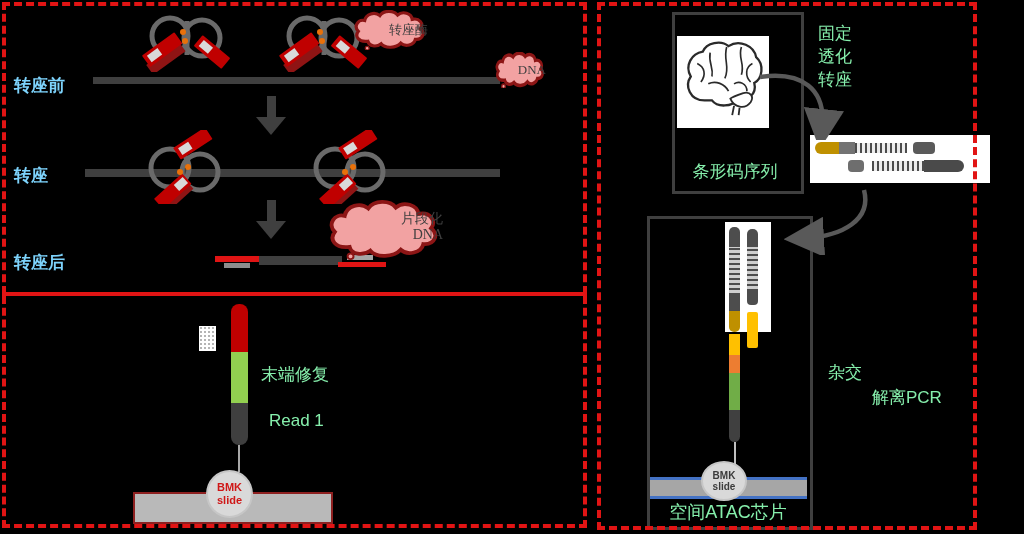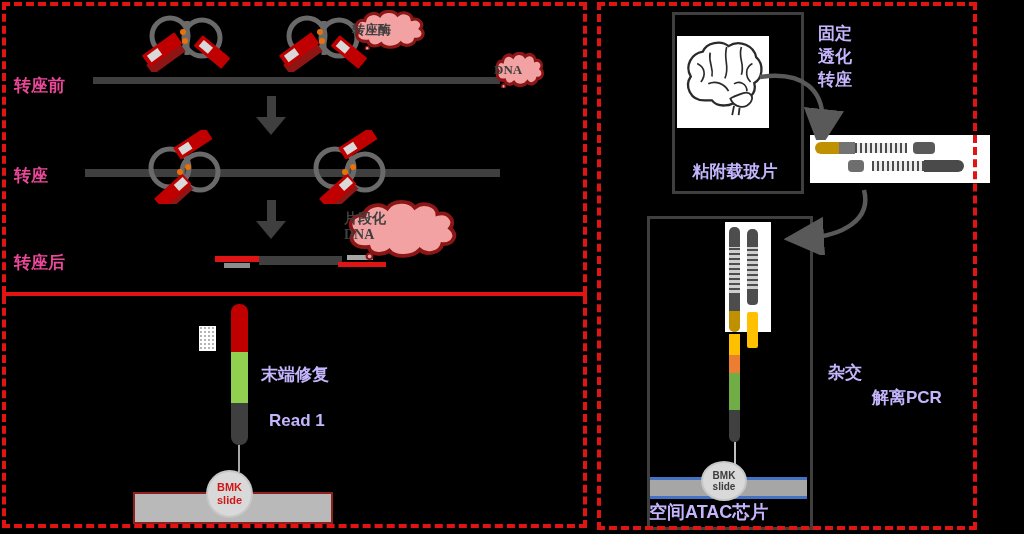--- a/index.html
+++ b/index.html
@@ -1,23 +1,23 @@
 <!DOCTYPE html>
 <html><head>
 <meta charset="utf-8">
 <style>
   html,body{margin:0;padding:0;background:#000;}
   #stage{position:relative;width:1024px;height:534px;background:#000;overflow:hidden;
          font-family:"Liberation Sans","DejaVu Sans",sans-serif;}
   .abs{position:absolute;}
   .panel{border:4px dashed #e11414;z-index:6;pointer-events:none;}
-  .rowlabel{color:#ec4899;font-weight:bold;font-size:17px;z-index:2;}
+  .rowlabel{color:#7dd3fc;font-weight:bold;font-size:17px;z-index:2;}
   .dnabar{background:#3f3f3f;z-index:1;}
-  .darklabel{color:#c4b5fd;font-weight:bold;font-size:17px;line-height:24px;z-index:3;}
-  .cloudtxt{color:#3f3f3f;font-weight:bold;text-align:left;width:100%;}
+  .darklabel{color:#86efac;font-weight:normal;font-size:17px;line-height:24px;z-index:3;}
+  .cloudtxt{color:#3f3f3f;font-weight:normal;text-align:right;width:100%;}
   .serif{font-family:"Liberation Serif","DejaVu Serif",serif;}
   .arrowshaft{background:#3f3f3f;width:9px;height:22px;z-index:2;}
   .arrowhead{width:0;height:0;border-left:15px solid transparent;border-right:15px solid transparent;
              border-top:18px solid #3f3f3f;z-index:2;}
   .vstripes{background:repeating-linear-gradient(0deg,#4d4d4d 0 2px,#cfcfcf 2px 5px);}
   .hstripes{background:repeating-linear-gradient(90deg,#4d4d4d 0 2px,#ededed 2px 5px);}
   .bmkcircle{background:#d9d9d9;border:2px solid #c6c6c6;border-radius:50%;z-index:4;
              display:flex;flex-direction:column;align-items:center;justify-content:center;
              font-weight:bold;line-height:1.15;}
   .seg{z-index:2;}
@@ -118,21 +118,21 @@
   </div>
 
   <div class="abs" style="left:494px;top:52px;width:52px;height:36px;z-index:3;">
     <svg width="52" height="36" viewBox="0 0 120 64" preserveAspectRatio="none">
       <path d="M25 50 C10 52 4 42 10 34 C2 26 10 14 20 17 C22 6 36 2 44 9 C50 0 66 0 72 8 C80 1 94 5 95 15 C106 12 114 22 108 30 C116 36 112 48 100 47 C98 56 84 60 77 53 C70 61 52 62 46 54 C38 60 27 58 25 50 Z" fill="#f2a2a2" stroke="#8c1515" stroke-width="6"></path>
       <circle cx="22" cy="61" r="4" fill="#f2a2a2" stroke="#8c1515" stroke-width="3"></circle>
     </svg>
     <div class="abs cloudtxt serif" style="top:10px;left:0;font-size:13px;">DNA</div>
   </div>
 
-  <div class="abs" style="left:344px;top:200px;width:118px;height:60px;z-index:3;">
+  <div class="abs" style="left:325px;top:200px;width:118px;height:60px;z-index:3;">
     <svg width="118" height="60" viewBox="0 0 120 64" preserveAspectRatio="none">
       <path d="M25 50 C10 52 4 42 10 34 C2 26 10 14 20 17 C22 6 36 2 44 9 C50 0 66 0 72 8 C80 1 94 5 95 15 C106 12 114 22 108 30 C116 36 112 48 100 47 C98 56 84 60 77 53 C70 61 52 62 46 54 C38 60 27 58 25 50 Z" fill="#f2a2a2" stroke="#8c1515" stroke-width="4"></path>
       <circle cx="26" cy="60" r="3" fill="#f2a2a2" stroke="#8c1515" stroke-width="2"></circle>
     </svg>
     <div class="abs cloudtxt" style="top:10px;left:0;font-size:14px;">片段化</div>
     <div class="abs cloudtxt serif" style="top:27px;left:0;font-size:14px;">DNA</div>
   </div>
 
   <div class="abs seg" style="left:215px;top:256px;width:45px;height:6px;background:#e01414;"></div>
   <div class="abs seg" style="left:224px;top:263px;width:26px;height:5px;background:#8c8c8c;"></div>
@@ -159,21 +159,21 @@
 
   <div class="abs" style="left:672px;top:12px;width:126px;height:176px;border:3px solid #3f3f3f;z-index:2;"></div>
   <div class="abs" style="left:677px;top:36px;width:92px;height:92px;background:#fff;z-index:3;">
     <svg width="92" height="92" viewBox="0 0 100 100">
       <path d="M30 70 C14 70 8 54 15 44 C8 32 16 19 28 17 C32 7 48 4 56 11 C68 3 84 11 86 23 C95 31 93 46 84 51 C87 63 77 71 66 69 C60 77 44 78 38 70 Z" fill="#fff" stroke="#2a2a2a" stroke-width="2.5"></path>
       <path d="M36 18 C34 30 40 34 38 44 M54 12 C50 26 58 34 52 46 M70 12 C66 24 74 30 70 42 M22 30 C30 34 32 42 26 50 M82 30 C74 34 74 44 80 50 M34 52 C42 48 52 52 56 60 M62 52 C68 48 76 52 76 60" fill="none" stroke="#2a2a2a" stroke-width="1.8"></path>
       <path d="M58 68 C62 78 74 80 80 72 C84 66 80 60 72 62 C66 64 60 66 58 68 Z" fill="#fff" stroke="#2a2a2a" stroke-width="2"></path>
       <path d="M62 76 L60 86 M68 78 L67 86" stroke="#2a2a2a" stroke-width="2" fill="none"></path>
     </svg>
   </div>
-  <div class="abs darklabel" style="left:672px;top:160px;width:126px;text-align:center;z-index:3;">粘附载玻片</div>
+  <div class="abs darklabel" style="left:672px;top:160px;width:126px;text-align:center;z-index:3;">条形码序列</div>
 
   <div class="abs darklabel" style="left:818px;top:22px;line-height:23px;">固定</div>
   <div class="abs darklabel" style="left:818px;top:45px;line-height:23px;">透化</div>
   <div class="abs darklabel" style="left:818px;top:68px;line-height:23px;">转座</div>
 
   <svg class="abs" style="left:750px;top:55px;z-index:4;" width="100" height="85" viewBox="0 0 100 85">
     <defs>
       <marker id="ah1" markerWidth="9" markerHeight="9" refX="4" refY="4.5" orient="auto">
         <path d="M0 0 L9 4.5 L0 9 Z" fill="#595959"></path>
       </marker>
@@ -223,15 +223,15 @@
 
   <div class="abs" style="left:650px;top:477px;width:157px;height:3px;background:#4472c4;z-index:3;"></div>
   <div class="abs" style="left:650px;top:480px;width:157px;height:16px;background:#a6a6a6;z-index:3;"></div>
   <div class="abs" style="left:650px;top:496px;width:157px;height:3px;background:#4472c4;z-index:3;"></div>
 
   <div class="abs bmkcircle" style="left:701px;top:461px;width:42px;height:36px;color:#3b3b3b;font-size:10px;">
     <span>BMK</span>
     <span>slide</span>
   </div>
 
-  <div class="abs darklabel" style="left:649px;top:500px;width:158px;text-align:left;font-size:18px;z-index:3;">空间ATAC芯片</div>
+  <div class="abs darklabel" style="left:649px;top:500px;width:158px;text-align:center;font-size:18px;z-index:3;">空间ATAC芯片</div>
 
 </div>
 
 </body></html>

